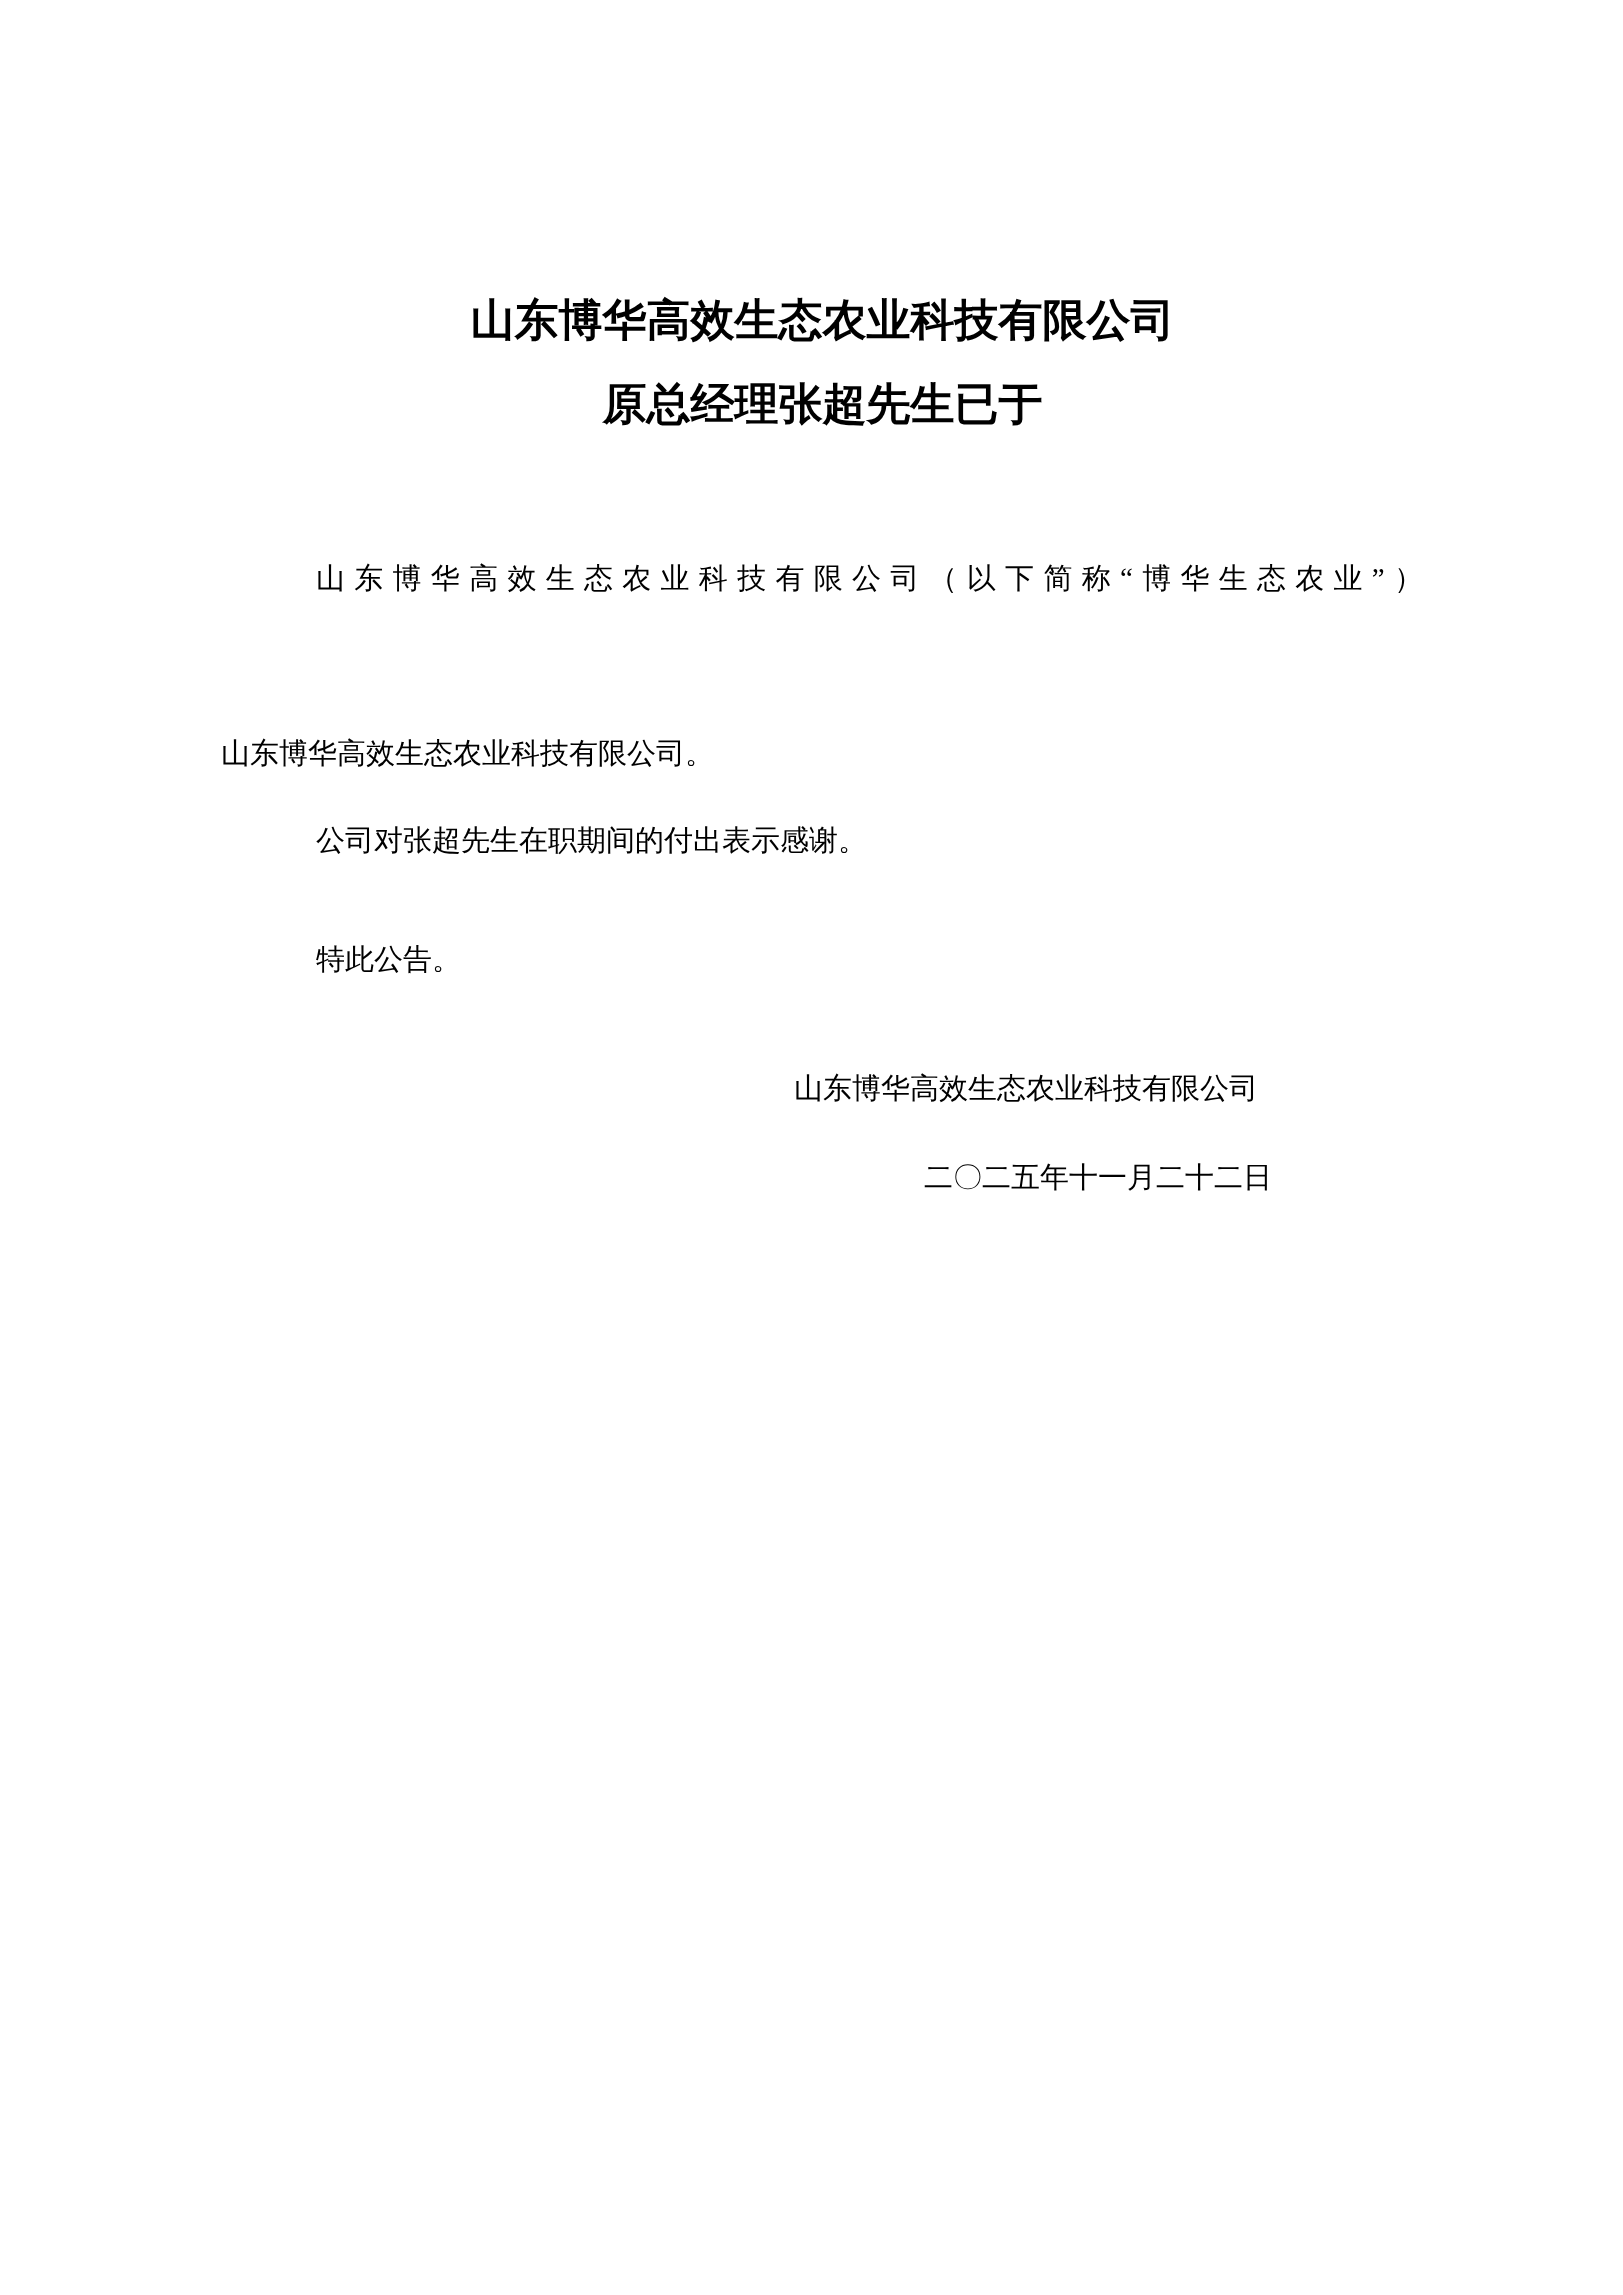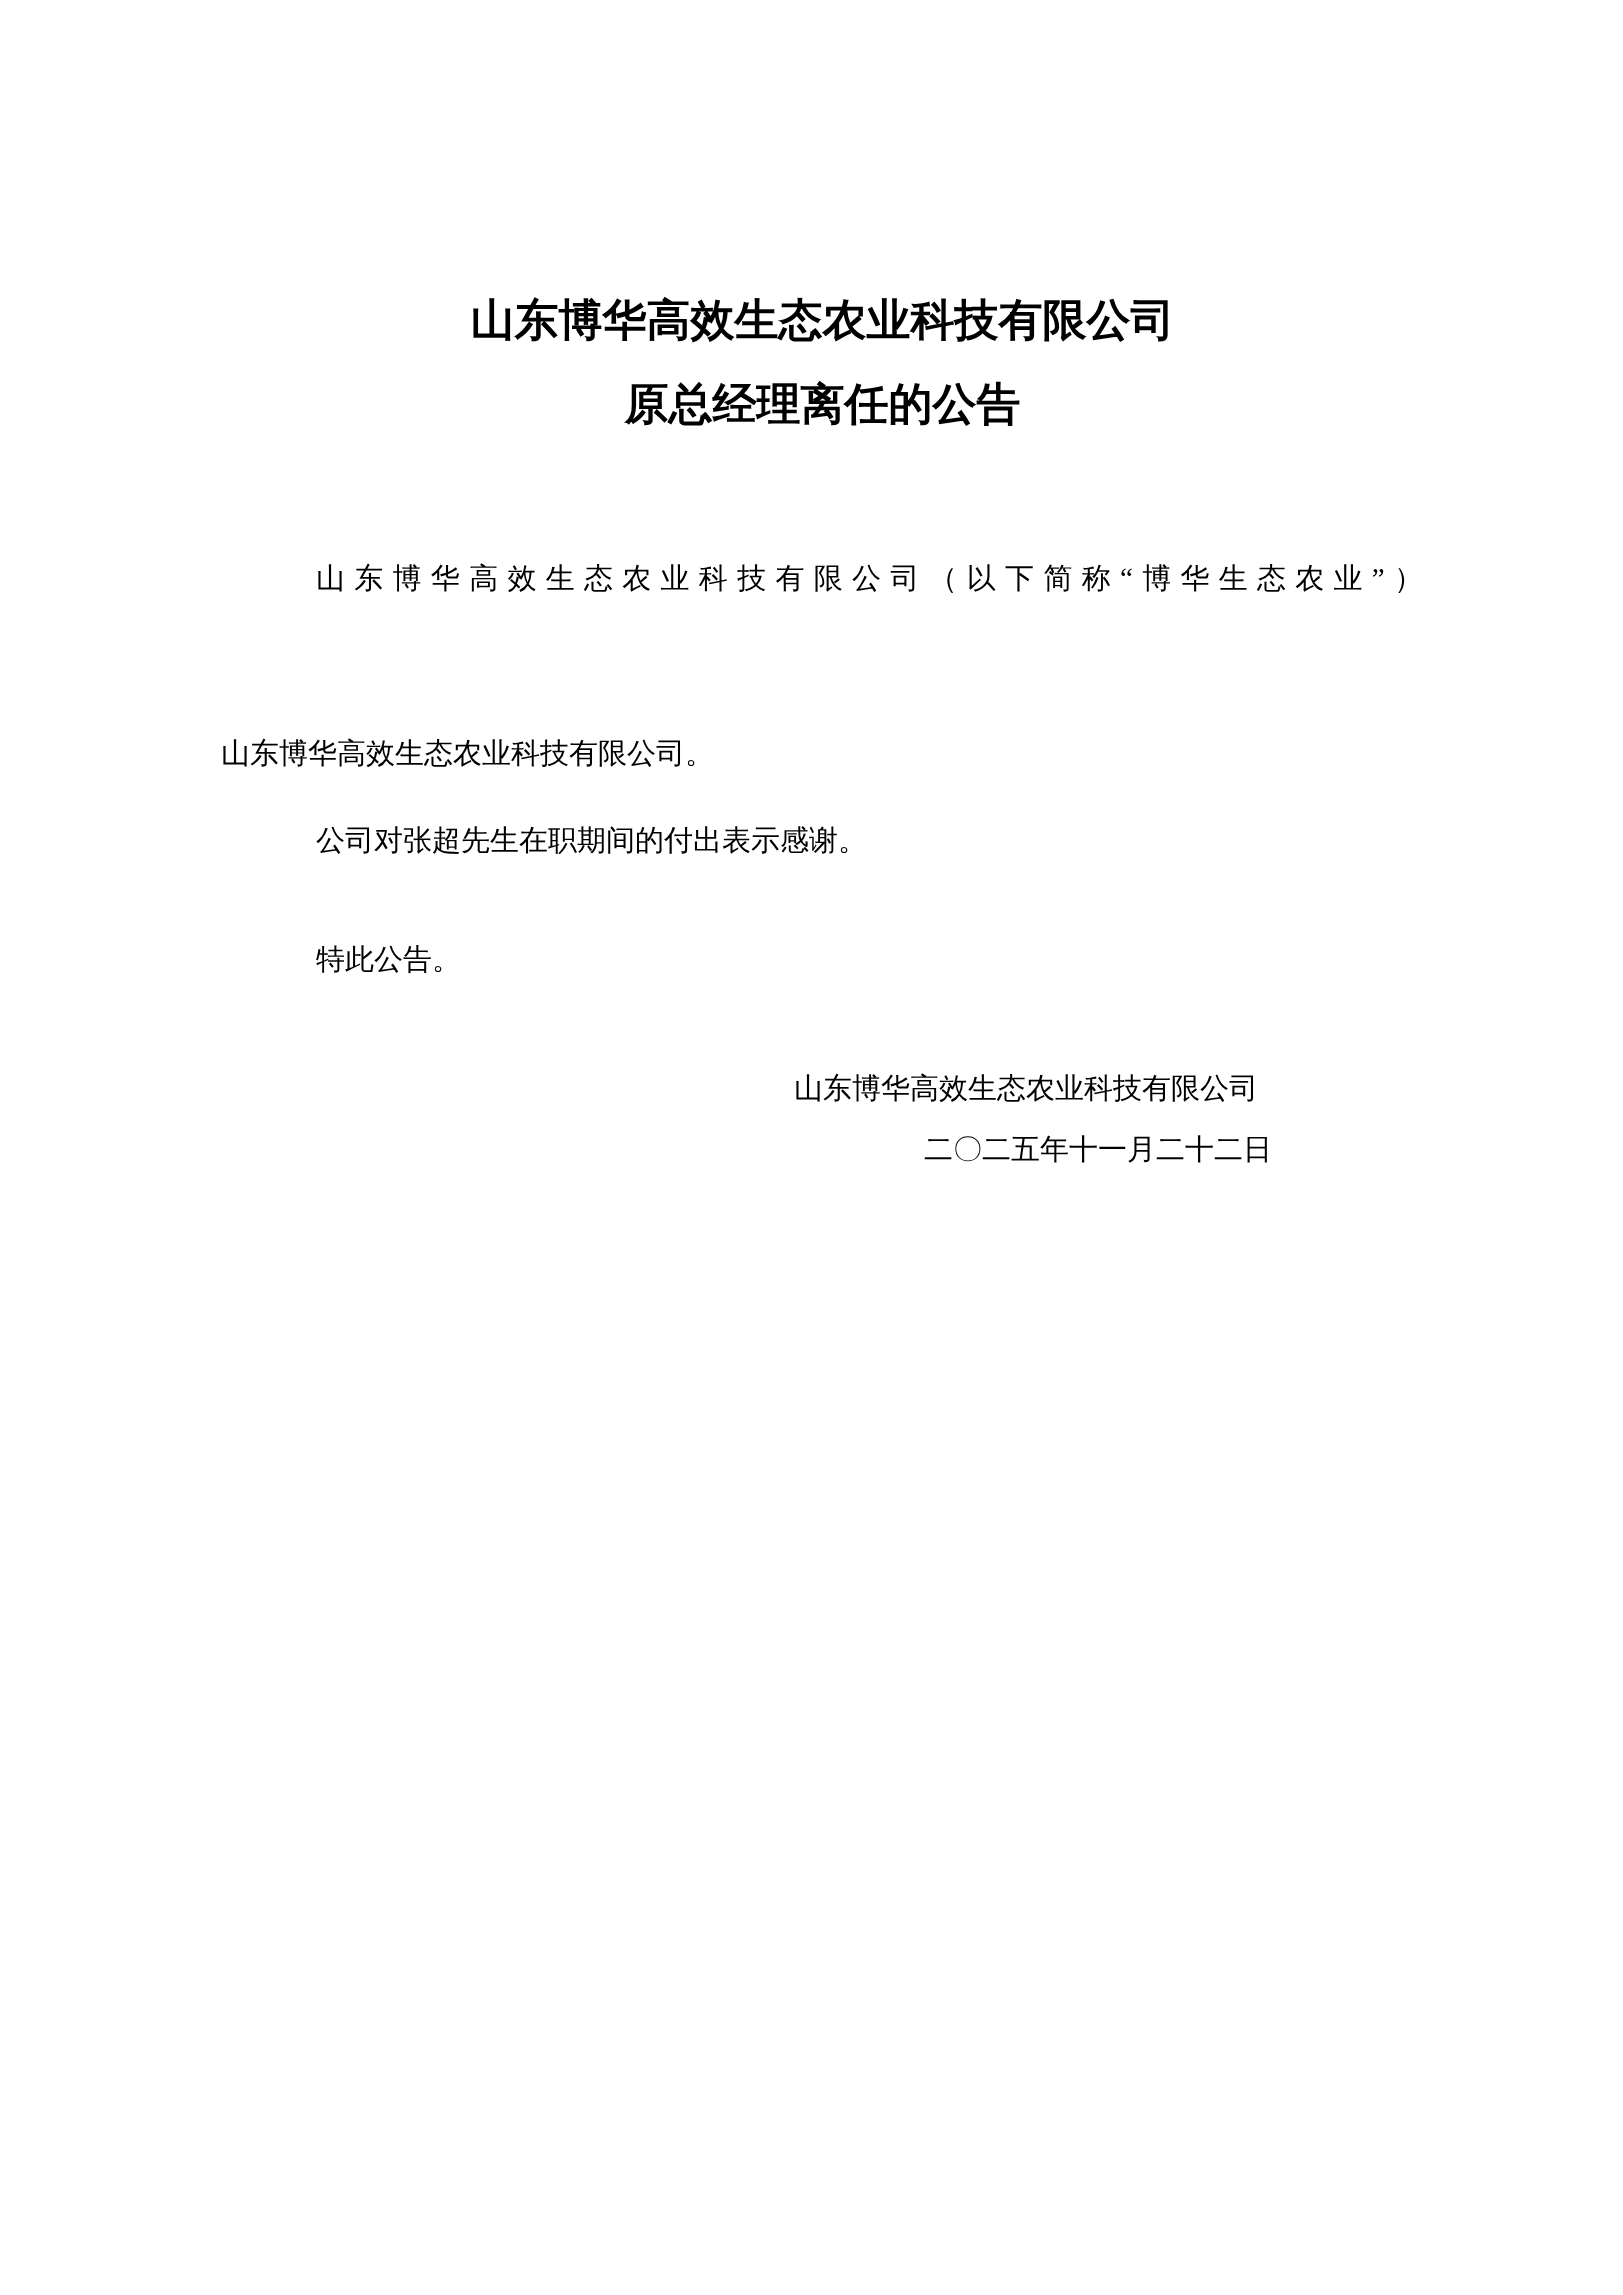--- a/index.html
+++ b/index.html
@@ -38,29 +38,29 @@
     text-justify: inter-character;
   }
 </style>
 </head>
 <body>
 
 <div class="page">
 
   <div class="line title-line" style="top: 295px;">山东博华高效生态农业科技有限公司</div>
 
-  <div class="line title-line" style="top: 379px;">原总经理离任的公告</div>
+  <div class="line title-line" style="top: 379px;">原总经理张超先生已于</div>
 
   <div class="line body-line just" style="top: 555px; left: 316px; width: 1107px;">山东博华高效生态农业科技有限公司（以下简称“博华生态农业”）</div>
 
 
   <div class="line body-line" style="top: 730px; left: 221px;">山东博华高效生态农业科技有限公司。</div>
 
   <div class="line body-line" style="top: 817px; left: 316px;">公司对张超先生在职期间的付出表示感谢。</div>
 
   <div class="line body-line" style="top: 904px; left: 316px; margin-top: 32px;">特此公告。</div>
 
   <div class="line body-line" style="top: 1065px; left: 794px;">山东博华高效生态农业科技有限公司</div>
 
-  <div class="line body-line" style="top: 1126px; left: 924px; font-family: Liberation Serif, serif;">二〇二五年十一月二十二日</div>
+  <div class="line body-line" style="top: 1154px; left: 924px; font-family: Liberation Serif, serif;">二〇二五年十一月二十二日</div>
 
 </div>
 
 
 </body></html>

